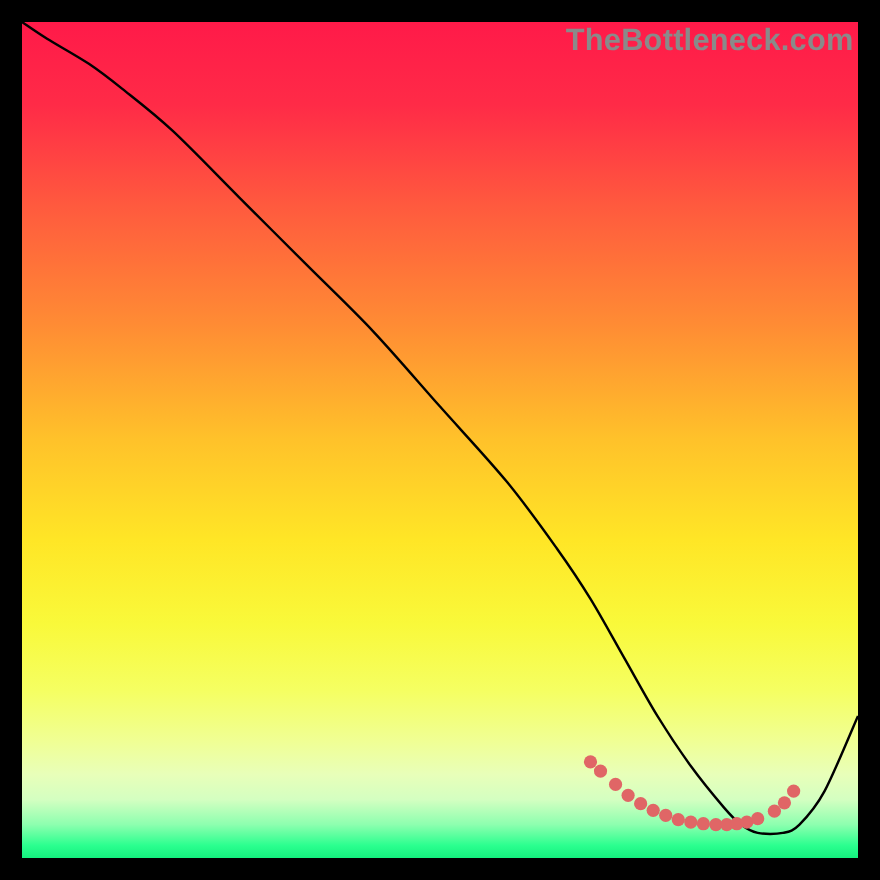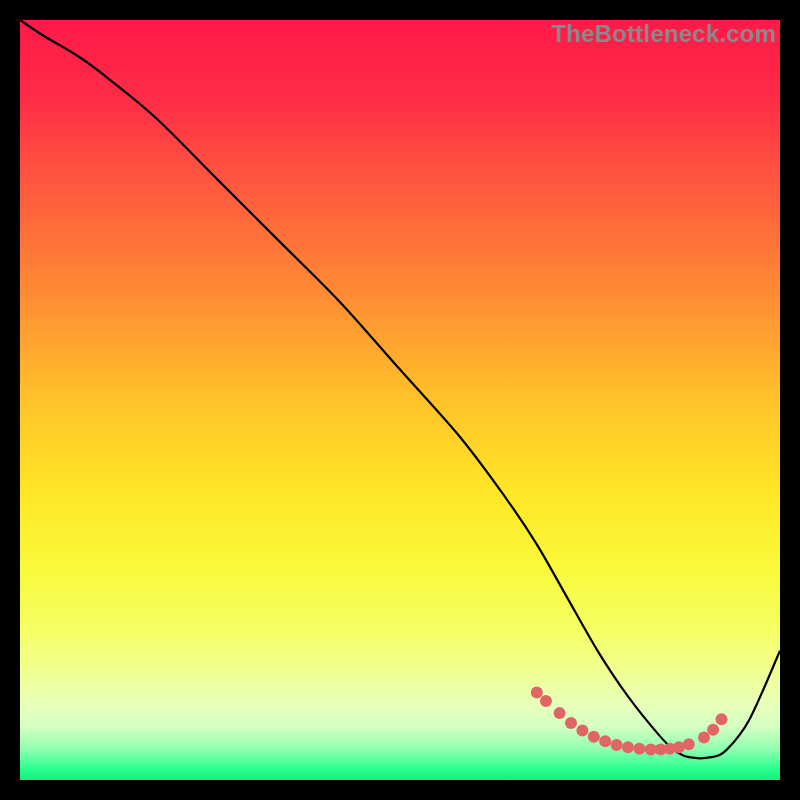--- a/index.html
+++ b/index.html
@@ -21,21 +21,21 @@
     left: 20px;
     top: 20px;
     width: 760px;
     height: 760px;
     box-sizing: border-box;
   }
   .watermark {
     position: absolute;
     right: 4px;
     top: 0px;
-    font-size: 24px;
+    font-size: 28px;
     font-weight: 600;
     color: #8a8a8a;
     letter-spacing: 0.2px;
     z-index: 5;
   }
   svg {
     position: absolute;
     inset: 0;
   }
   .curve {

